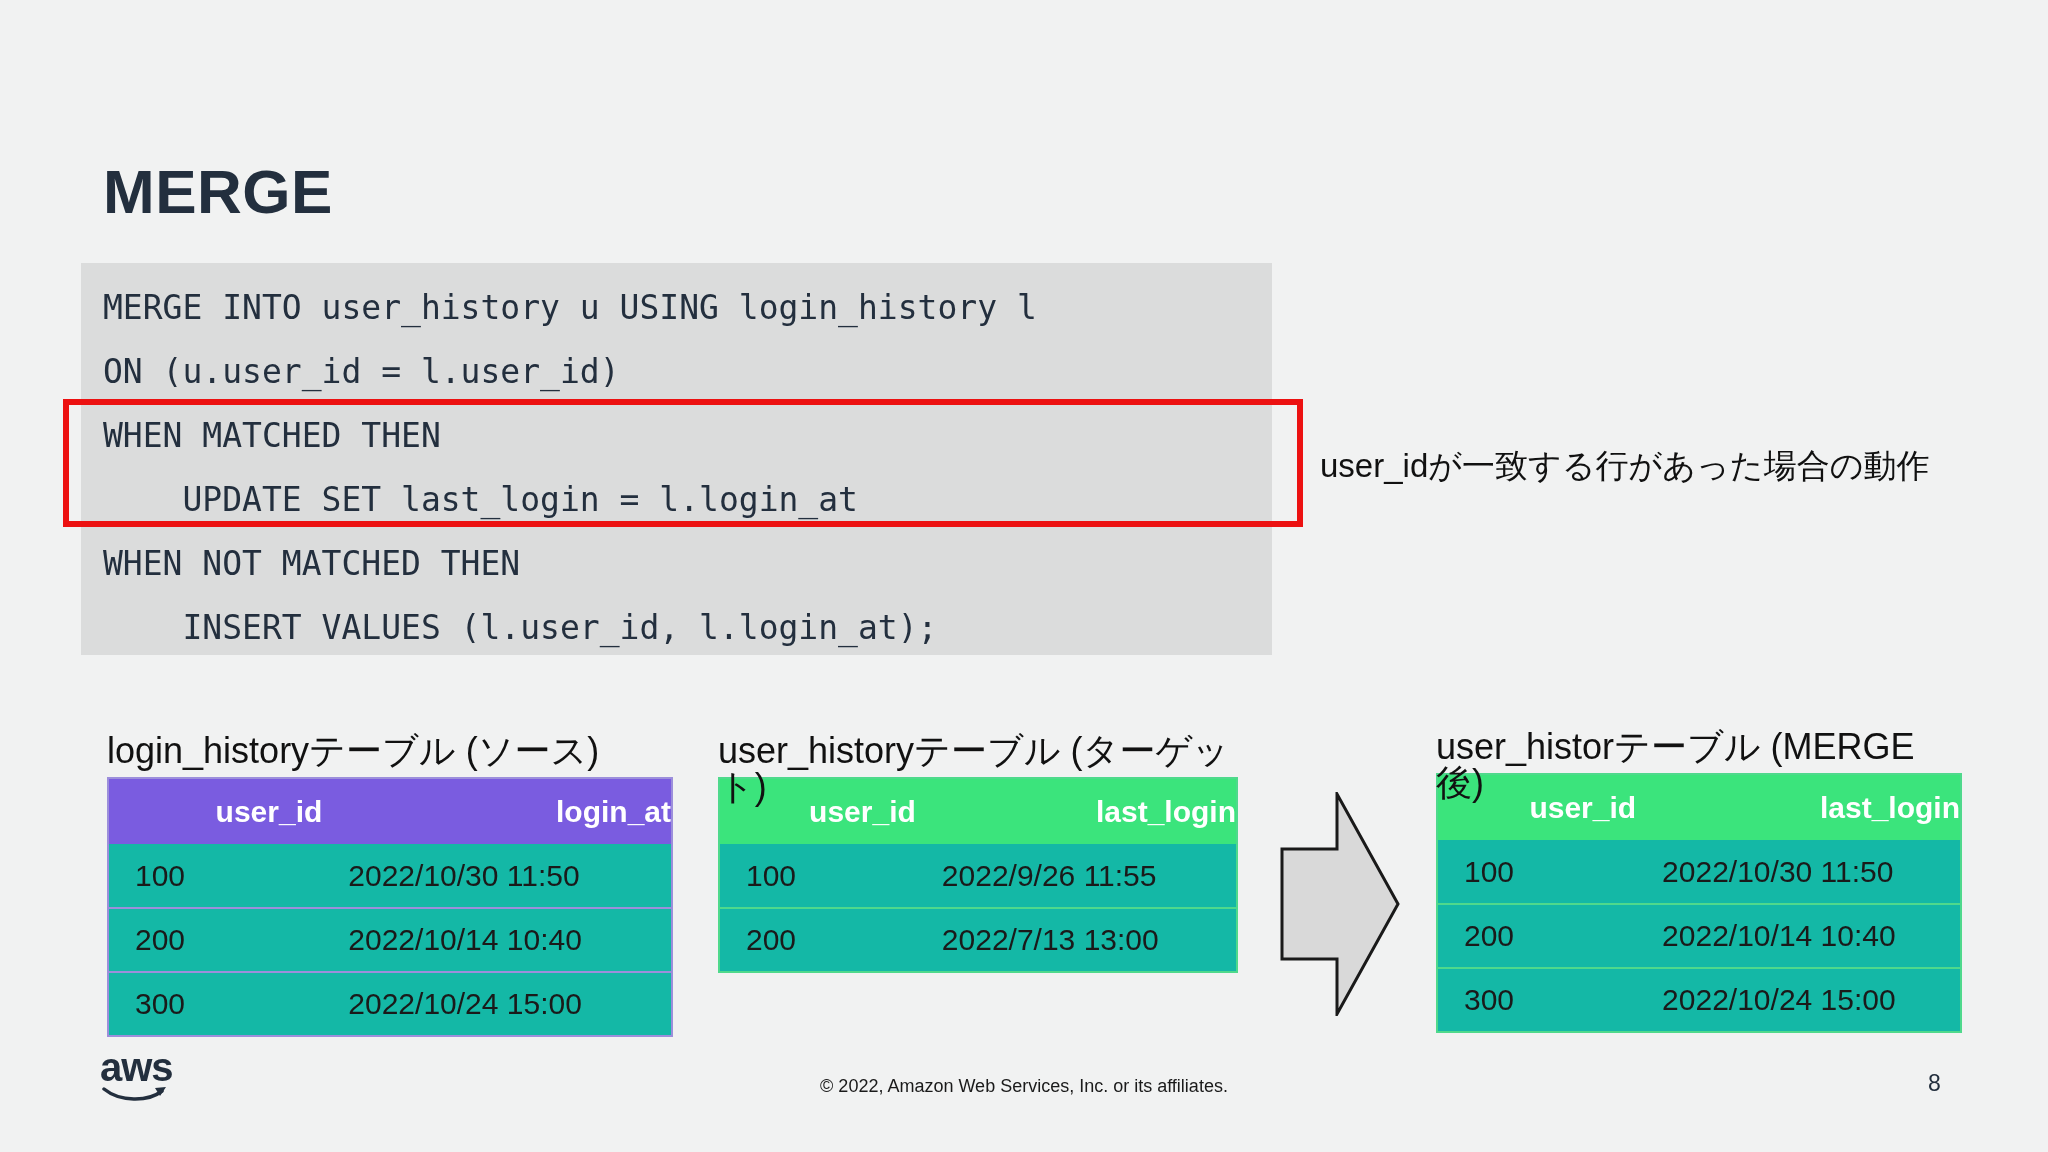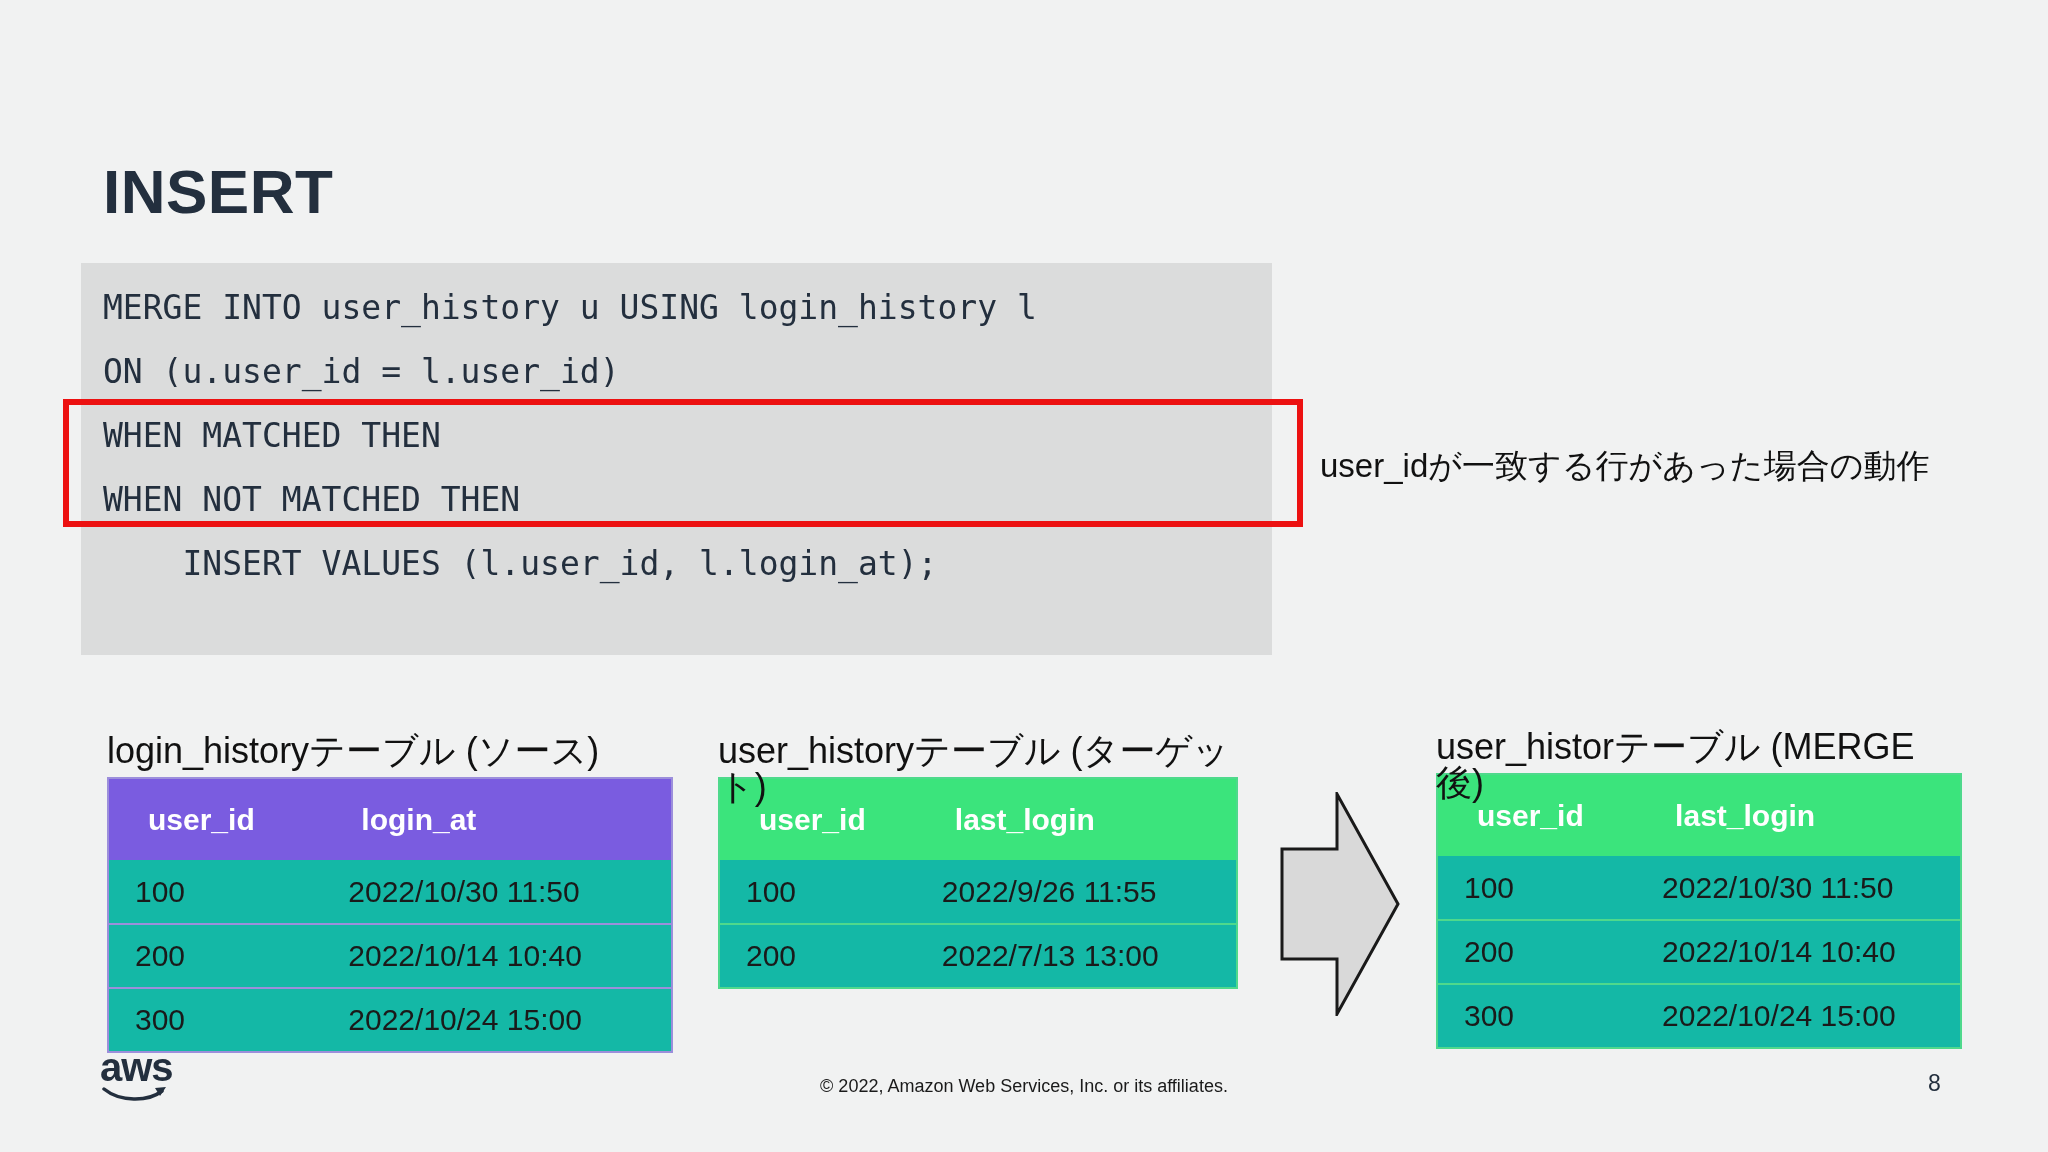--- a/index.html
+++ b/index.html
@@ -44,21 +44,21 @@
   .table-wrap { position:absolute; }
   .table-wrap.t-source { left:107px; top:733px; width:566px; }
   .table-wrap.t-target { left:718px; top:733px; width:520px; }
   .table-wrap.t-merged { left:1436px; top:729px; width:526px; }
 
   .table-caption { font-size:36px; color:#111111; height:44px; line-height:36px; }
 
   table.data-table { width:100%; border-collapse:collapse; font-size:30px; table-layout:fixed; }
   table.data-table col.c1 { width:38%; }
   table.data-table th {
-    height:82px; text-align:left; padding-left:39px;
+    height:66px; text-align:right; padding-left:39px;
     color:#ffffff; font-weight:bold;
   }
   table.data-table td {
     height:64px; padding-left:26px;
     background:#14b8a6; color:#1a1a1a;
   }
   .t-source table { border:2px solid #9C8FDB; }
   .t-source td { border-bottom:2px solid #9C8FDB; }
   .t-source th { background:#7A5CE0; }
   .t-target table { border:2px solid #4FD98C; }
@@ -84,26 +84,27 @@
     font-size:18px; color:#1a1a1a; white-space:nowrap;
   }
   .page-number {
     position:absolute; left:1928px; top:1070px;
     font-size:23px; color:#232F3E;
   }
 </style>
 </head>
 <body>
 
-<h1 class="slide-title">INSERT</h1>
+<h1 class="slide-title">MERGE</h1>
 
 <div class="code-block">
   <div class="code-line">MERGE INTO user_history u USING login_history l</div>
   <div class="code-line">ON (u.user_id = l.user_id)</div>
   <div class="code-line">WHEN MATCHED THEN</div>
+  <div class="code-line">    UPDATE SET last_login = l.login_at</div>
   <div class="code-line">WHEN NOT MATCHED THEN</div>
   <div class="code-line">    INSERT VALUES (l.user_id, l.login_at);</div>
 </div>
 
 <div class="highlight-box"></div>
 
 <div class="highlight-note">user_idが一致する行があった場合の動作</div>
 
 <div class="table-wrap t-source">
   <div class="table-caption">login_historyテーブル (ソース)</div>

